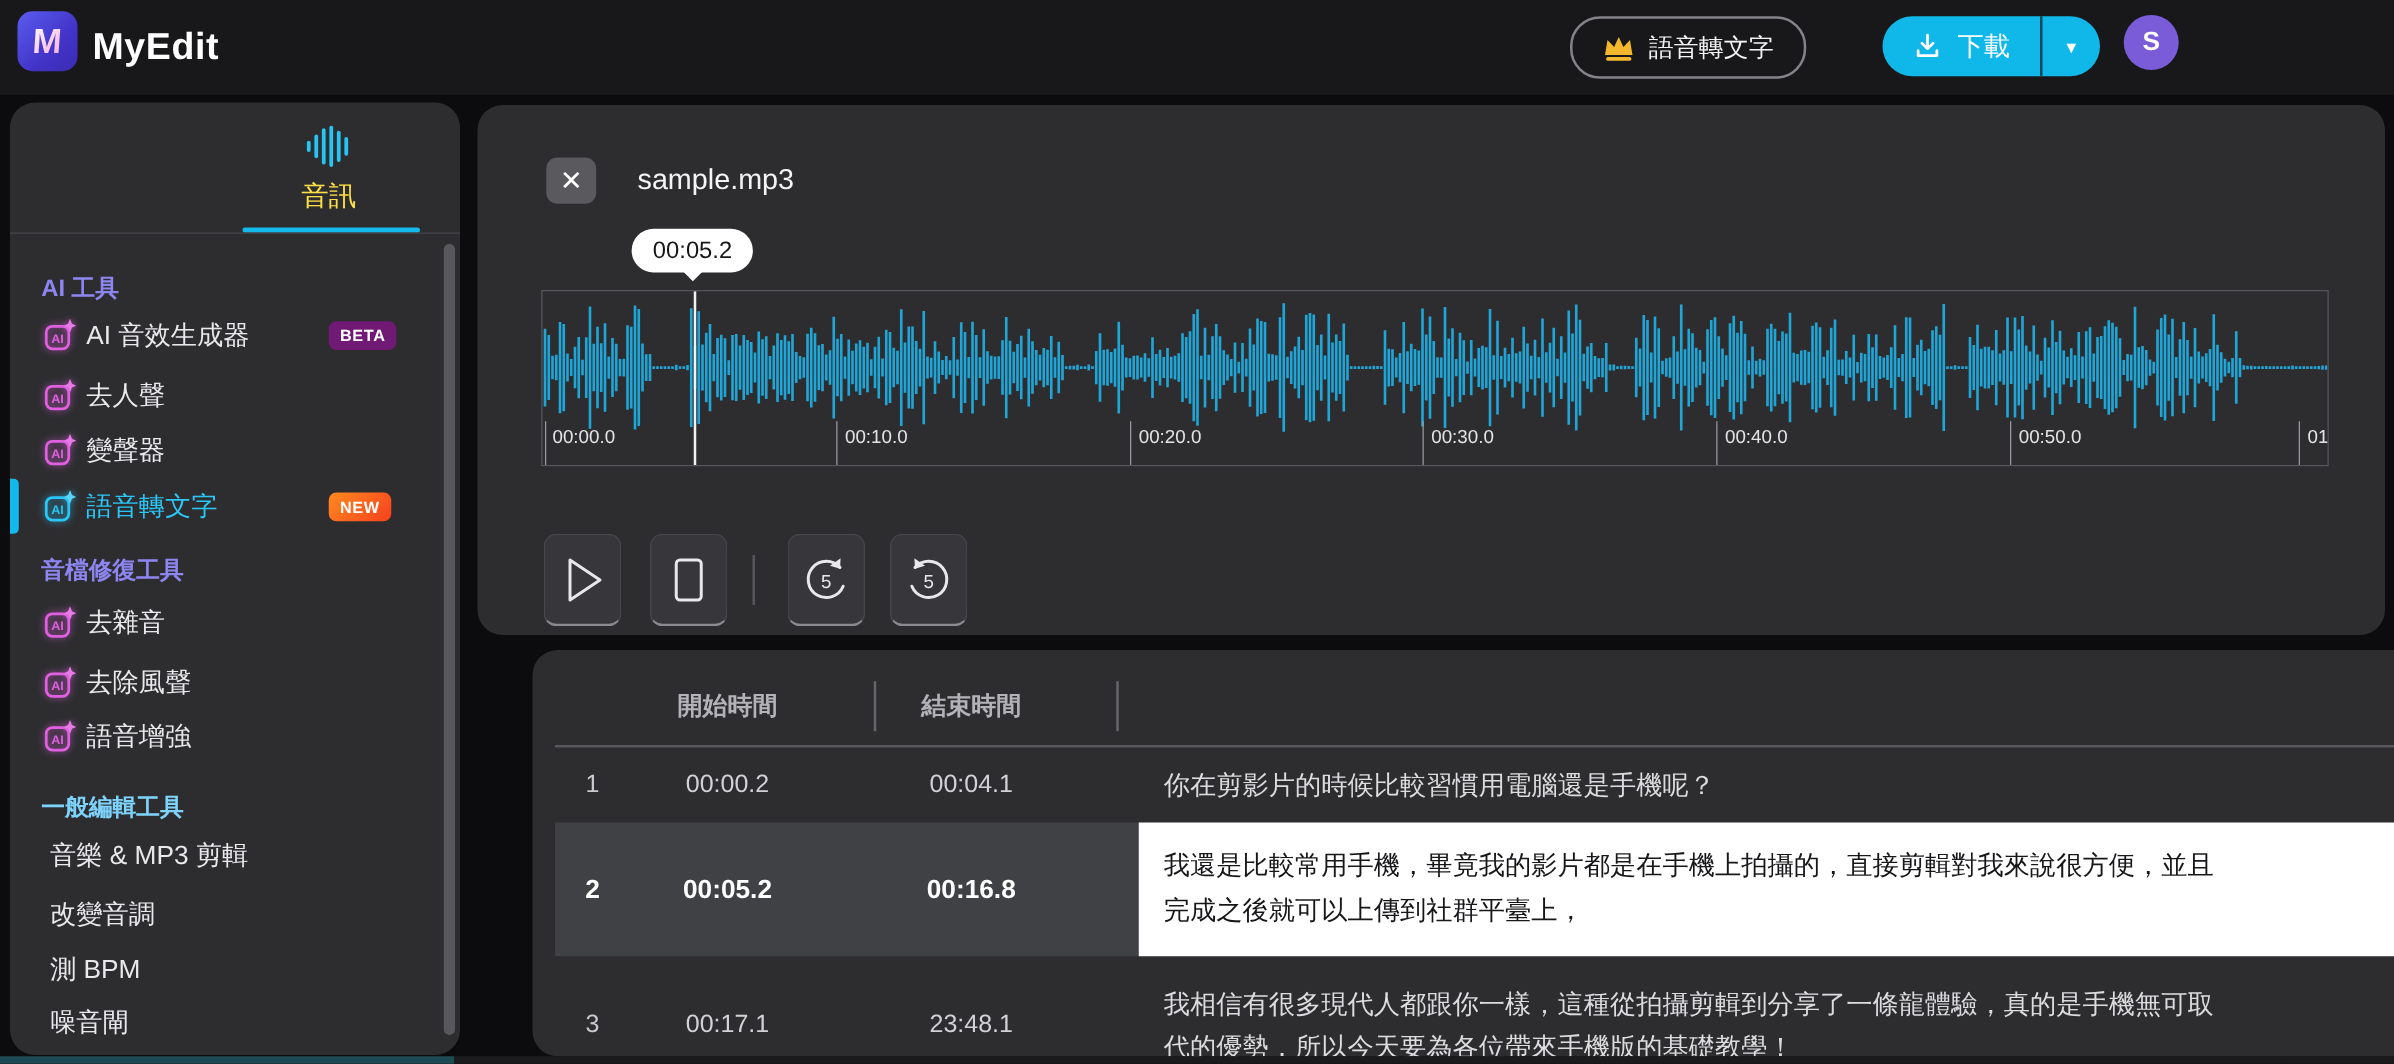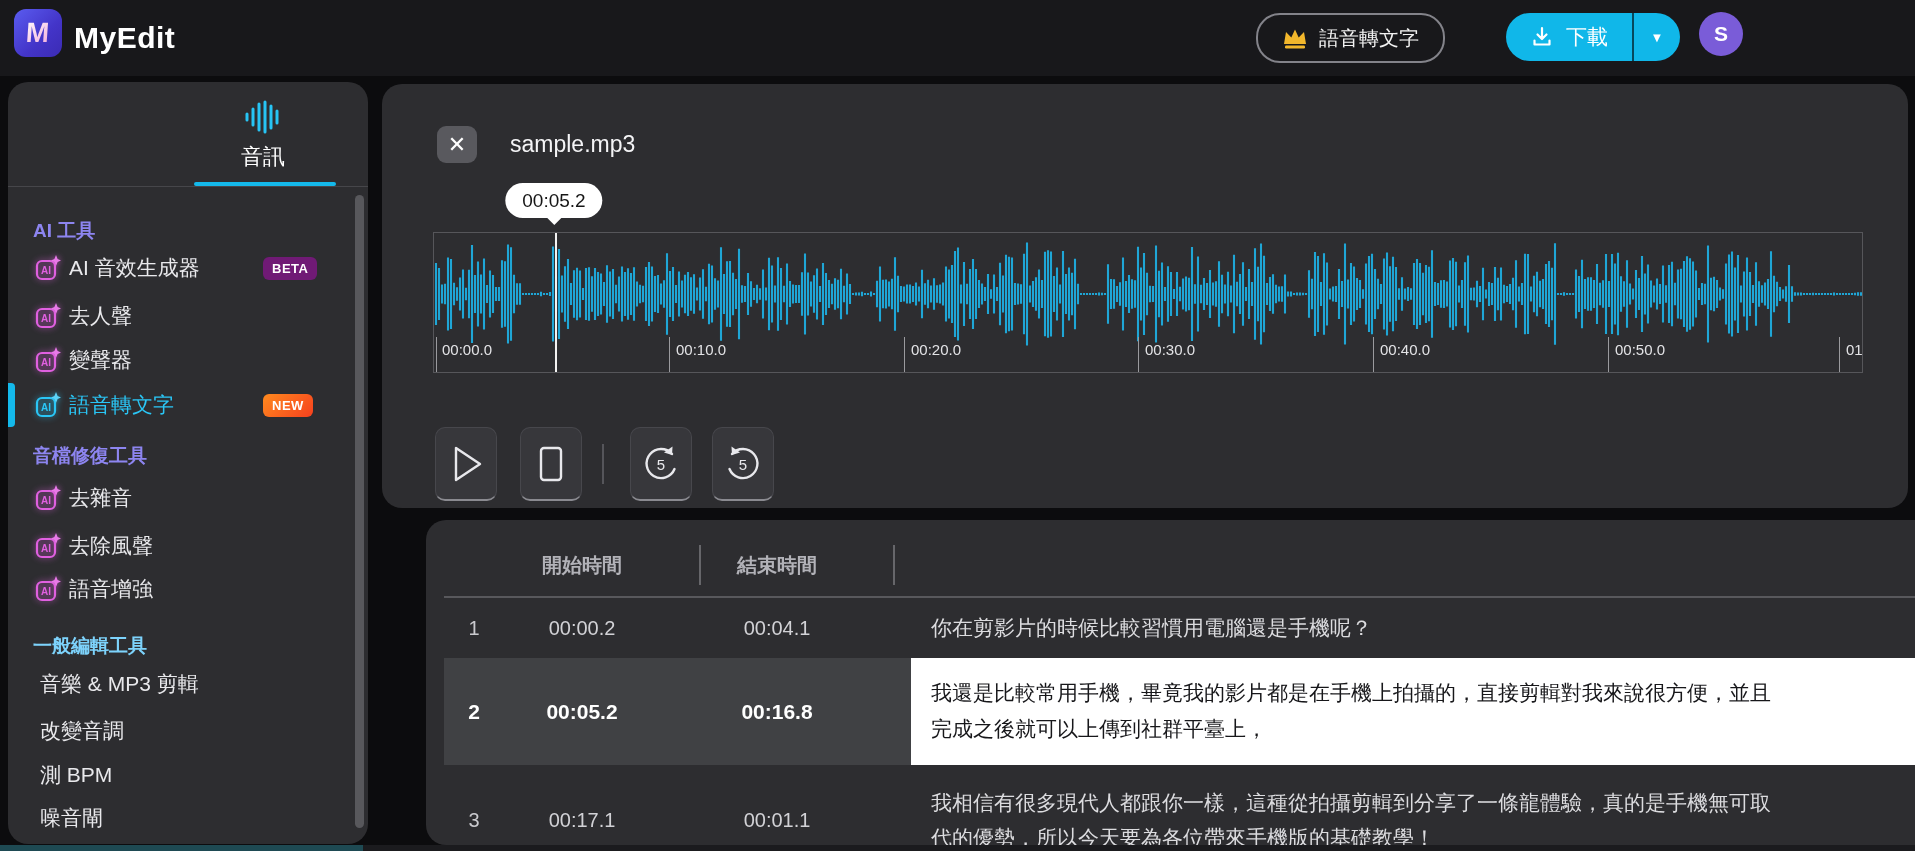--- a/index.html
+++ b/index.html
@@ -23,21 +23,21 @@
   #download-caret{width:46px;display:flex;align-items:center;justify-content:center;color:#fff;font-size:13px;}
   #avatar{position:absolute;right:172px;top:12px;width:44px;height:44px;border-radius:50%;
     background:#7a5cd8;color:#fff;display:flex;align-items:center;justify-content:center;
     font-size:21px;font-weight:600;cursor:pointer;}
   
   #sidebar{position:absolute;left:8px;top:82px;width:360px;height:762px;background:#2d2d30;
     border-radius:20px;overflow:hidden;}
   .tab{position:absolute;top:0;width:150px;height:104px;text-align:center;cursor:pointer;}
   .tab .ticon{position:absolute;left:50%;top:18px;transform:translateX(-50%);}
   .tab .tlabel{position:absolute;left:0;right:0;top:60px;font-size:22px;color:#d9d9dc;}
-  .tab.active .tlabel{color:#ffffff;}
+  .tab.active .tlabel{color:#fde047;}
   #tab-underline{position:absolute;left:186px;top:100px;width:142px;height:4px;background:#14b9eb;border-radius:2px;}
   #tab-divider{position:absolute;left:0;top:104px;width:360px;height:1px;background:#46464a;}
   .section-label{position:absolute;left:25px;height:24px;font-size:19px;font-weight:700;}
   .section-label.purple{color:#8d85f0;}
   .section-label.gray{color:#7dd3fc;}
   .side-item{position:absolute;left:0;width:348px;height:44px;display:flex;align-items:center;cursor:pointer;}
   .side-item .iwrap{margin-left:25px;width:30px;height:30px;display:flex;align-items:center;justify-content:center;}
   .side-item .ilabel{margin-left:6px;font-size:21px;color:#e9e9ec;white-space:nowrap;}
   .side-item.noicon .ilabel{margin-left:32px;}
   .side-item.selected .ilabel{color:#2ac6f6;}
@@ -325,21 +325,21 @@
     <div class="row-time bold" style="left:351px;top:192px;font-size:21px;">00:16.8</div>
     <div id="row2-cell">
       <div>我還是比較常用手機，畢竟我的影片都是在手機上拍攝的，直接剪輯對我來說很方便，並且</div>
       <div>完成之後就可以上傳到社群平臺上，</div>
     </div>
   </div>
 
   <div>
     <div class="row-num" style="left:48px;top:300px;">3</div>
     <div class="row-time" style="left:156px;top:300px;">00:17.1</div>
-    <div class="row-time" style="left:351px;top:300px;">00:01.1</div>
+    <div class="row-time" style="left:351px;top:300px;">23:48.1</div>
     <div class="row-text" style="top:283px;">我相信有很多現代人都跟你一樣，這種從拍攝剪輯到分享了一條龍體驗，真的是手機無可取</div>
     <div class="row-text" style="top:318px;">代的優勢，所以今天要為各位帶來手機版的基礎教學！</div>
   </div>
 
   <div id="trans-scroll"></div>
 </div>
 
 <div id="bottom-strip"></div>
 
 </body></html>

